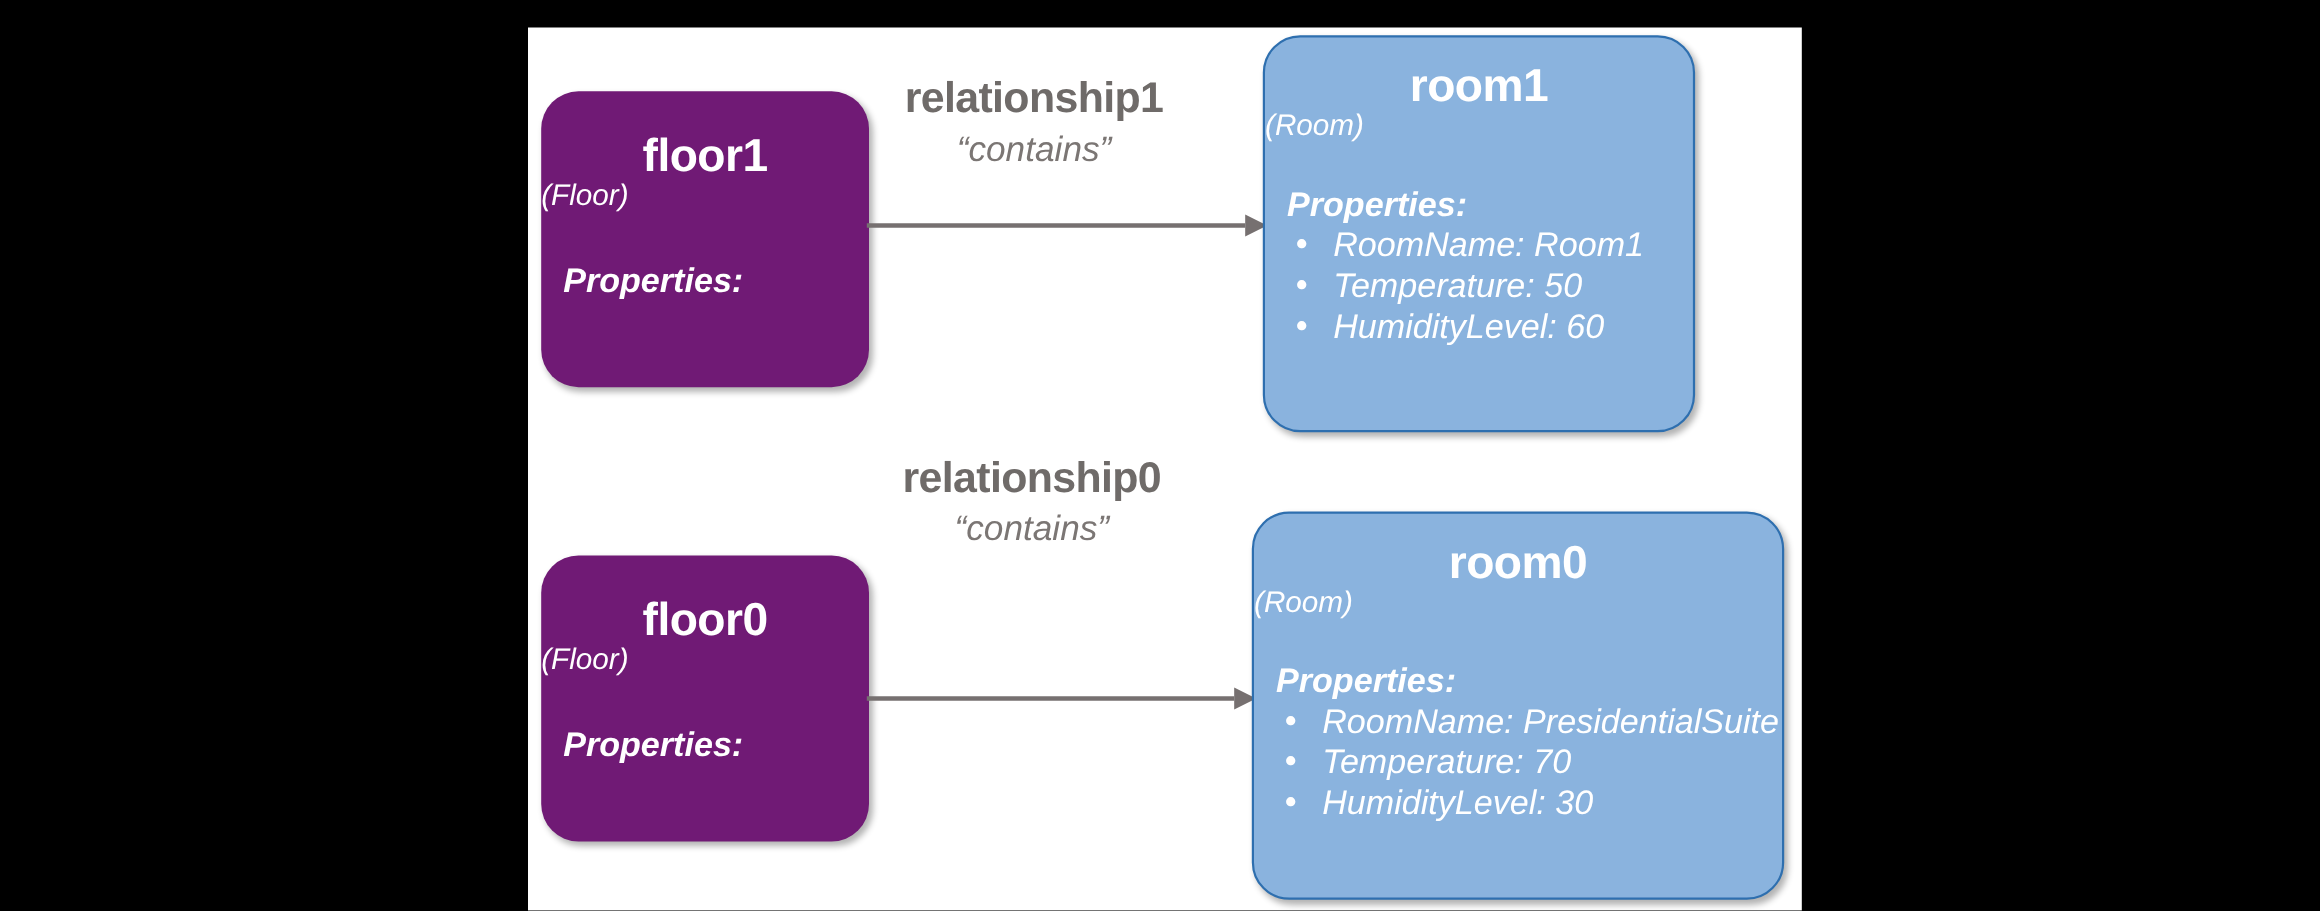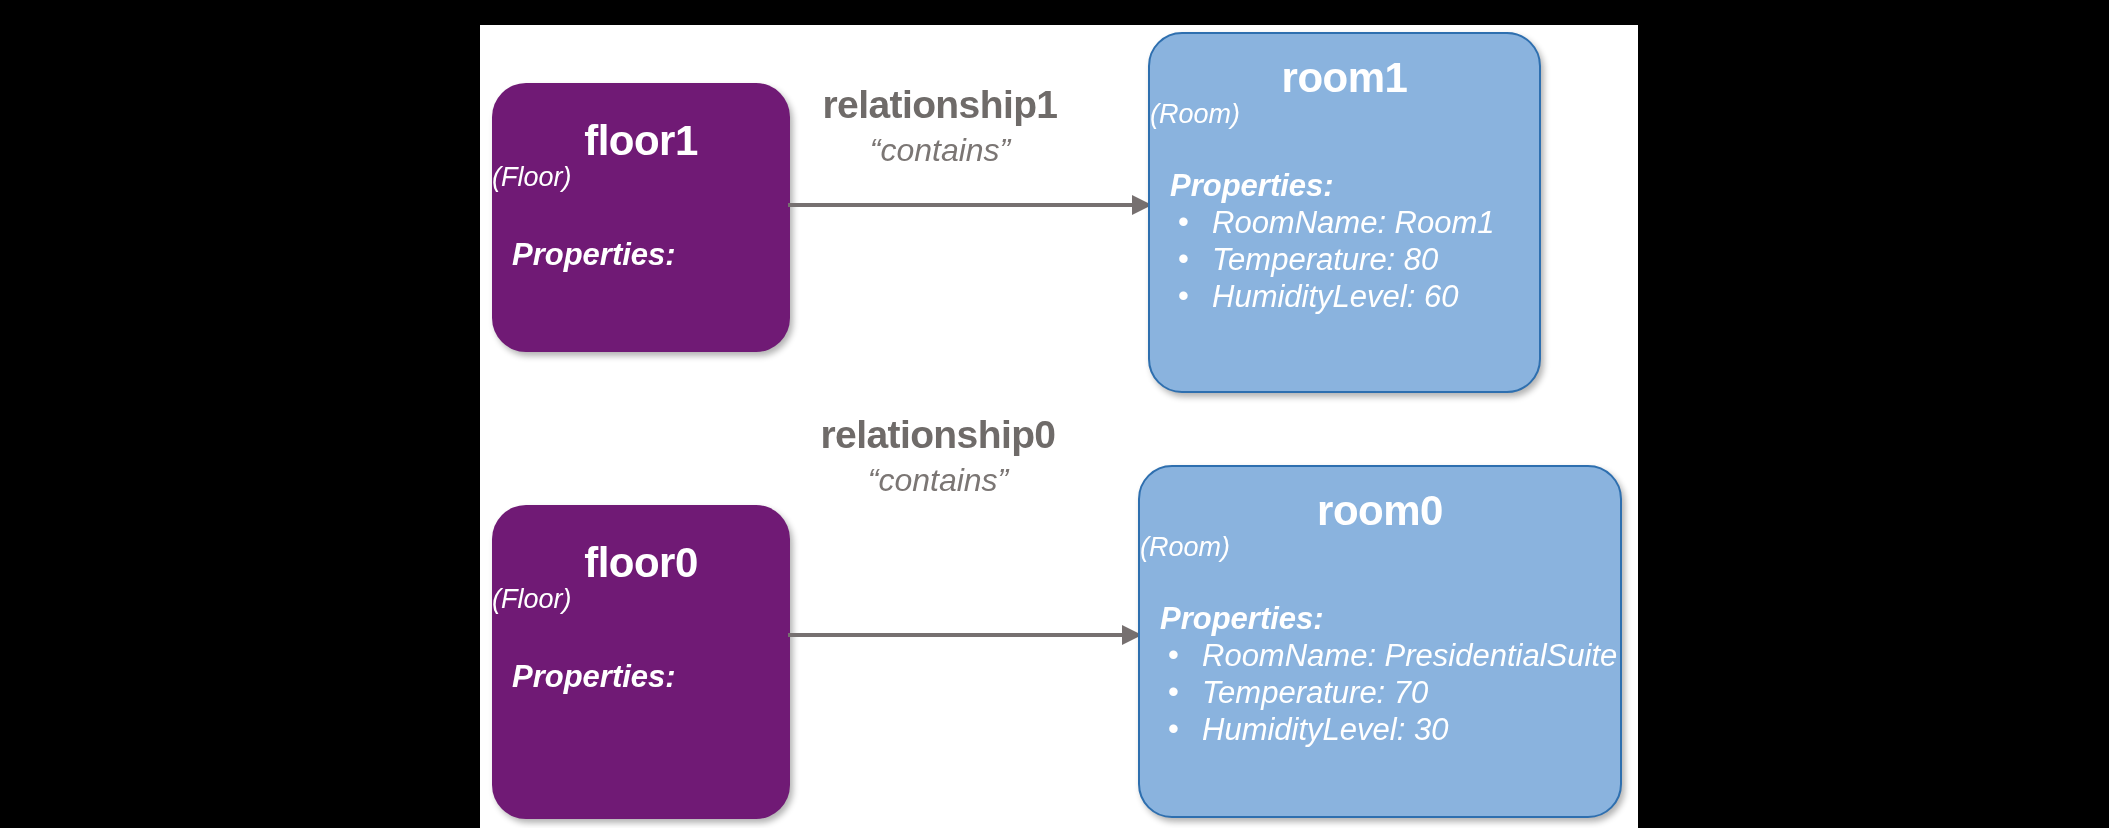--- a/index.html
+++ b/index.html
@@ -81,21 +81,21 @@
     top: -1px;
     font-style: normal;
   }
 
   
   #floor1 { left: 12px; top: 58px; width: 298px; height: 269px; }
   #floor1 .node-title { margin-top: 36px; }
   #floor1 .props-head { margin-top: 46px; margin-left: 20px; }
 
   
-  #floor0 { left: 12px; top: 480px; width: 298px; height: 314px; }
+  #floor0 { left: 12px; top: 480px; width: 298px; height: 260px; }
   #floor0 .node-title { margin-top: 36px; }
   #floor0 .props-head { margin-top: 46px; margin-left: 20px; }
 
   
   #room1 { left: 668px; top: 7px; width: 393px; height: 361px; }
   #room1 .node-title { margin-top: 22px; }
   #room1 .props-head { margin-top: 40px; margin-left: 20px; }
   #room1 .props-list { margin-left: 20px; }
 
   
@@ -117,21 +117,21 @@
     line-height: 1.05;
     letter-spacing: -0.6px;
   }
   .rel-kind {
     color: #7B7674;
     font-style: italic;
     font-size: 32px;
     line-height: 1.1;
     margin-top: 7px;
   }
-  #rel1 { left: 300px; top: 60px; }
+  #rel1 { left: 300px; top: 45px; }
   #rel0 { left: 298px; top: 390px; }
 
   
   .arrow-svg {
     position: absolute;
     overflow: visible;
   }
   #arrow1 { left: 308px; top: 168px; }
   #arrow0 { left: 308px; top: 598px; }
 </style>
@@ -156,21 +156,21 @@
       <line x1="0" y1="12" x2="344" y2="12" stroke="#767070" stroke-width="4"></line>
       <polygon points="344,2 364,12 344,22" fill="#767070"></polygon>
     </svg>
 
     <div class="node room" id="room1">
       <div class="node-title">room1</div>
       <div class="node-type">(Room)</div>
       <div class="props-head">Properties:</div>
       <ul class="props-list">
         <li><span class="bullet">•</span><span>RoomName: Room1</span></li>
-        <li><span class="bullet">•</span><span>Temperature: 80</span></li>
+        <li><span class="bullet">•</span><span>Temperature: 50</span></li>
         <li><span class="bullet">•</span><span>HumidityLevel: 60</span></li>
       </ul>
     </div>
 
     <div class="node floor" id="floor0">
       <div class="node-title">floor0</div>
       <div class="node-type">(Floor)</div>
       <div class="props-head">Properties:</div>
     </div>
 

